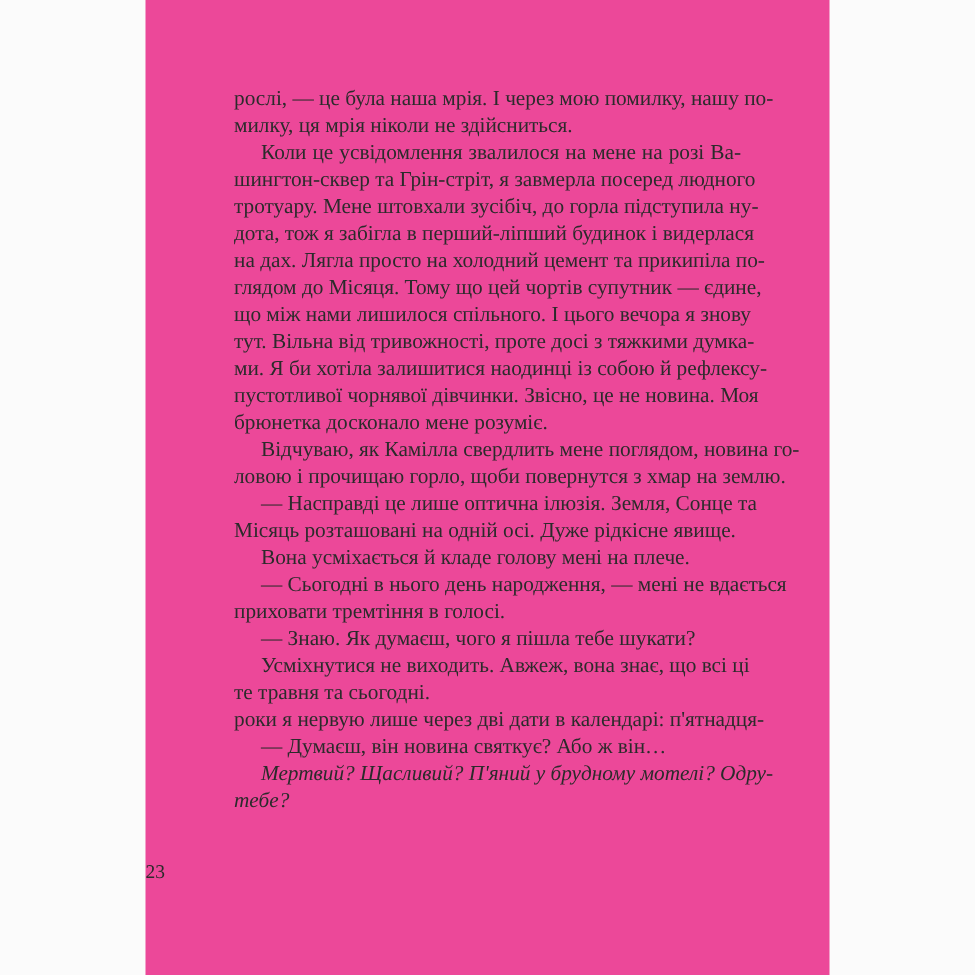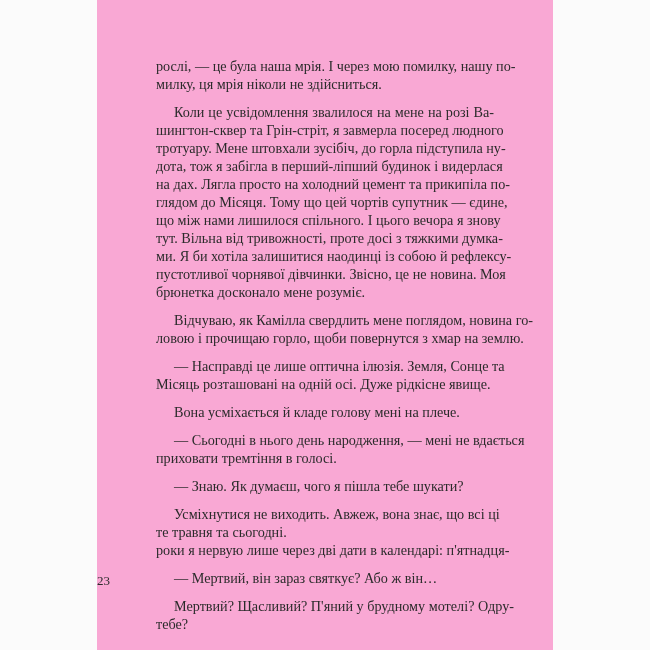--- a/index.html
+++ b/index.html
@@ -14,21 +14,21 @@
       position: relative;
       font-family: "Liberation Serif", "DejaVu Serif", serif;
       color: #2b2b2b;
     }
     .page {
       position: absolute;
       left: 97px;
       top: 0;
       width: 456px;
       height: 650px;
-      background: #f9a8d4;
+      background: #ec4899;
     }
     .text-block {
       position: absolute;
       left: 59px;   
       top: 57px;
       width: 338px;
       font-size: 14.2px;
       line-height: 18px;
     }
     .line {
@@ -37,23 +37,23 @@
       white-space: nowrap;
       text-align: justify;
       text-align-last: justify;
       overflow: visible;
     }
     .line.last {
       text-align-last: left;
     }
     .line.indent {
       padding-left: 18px;
-      margin-top: 10px;
     }
     .line.italic {
+      font-style: italic;
     }
     .page-number {
       position: absolute;
       left: 0;
       width: 456px;
       top: 572px;
       text-align: left;
       font-size: 13px;
       line-height: 18px;
     }
@@ -80,18 +80,18 @@
     <span class="line last">ловою і прочищаю горло, щоби повернутся з хмар на землю.</span>
     <span class="line indent">— Насправді це лише оптична ілюзія. Земля, Сонце та</span>
     <span class="line last">Місяць розташовані на одній осі. Дуже рідкісне явище.</span>
     <span class="line indent last">Вона усміхається й кладе голову мені на плече.</span>
     <span class="line indent">— Сьогодні в нього день народження, — мені не вдається</span>
     <span class="line last">приховати тремтіння в голосі.</span>
     <span class="line indent last">— Знаю. Як думаєш, чого я пішла тебе шукати?</span>
     <span class="line indent">Усміхнутися не виходить. Авжеж, вона знає, що всі ці</span>
     <span class="line last">те травня та сьогодні.</span>
     <span class="line">роки я нервую лише через дві дати в календарі: п'ятнадця-</span>
-    <span class="line indent last">— Мертвий, він зараз святкує? Або ж він…</span>
+    <span class="line indent last">— Думаєш, він новина святкує? Або ж він…</span>
     <span class="line indent italic">Мертвий? Щасливий? П'яний у брудному мотелі? Одру-</span>
     <span class="line last italic">тебе?</span>
   </div>
   <div class="page-number">23</div>
 </div>
 
 </body></html>

